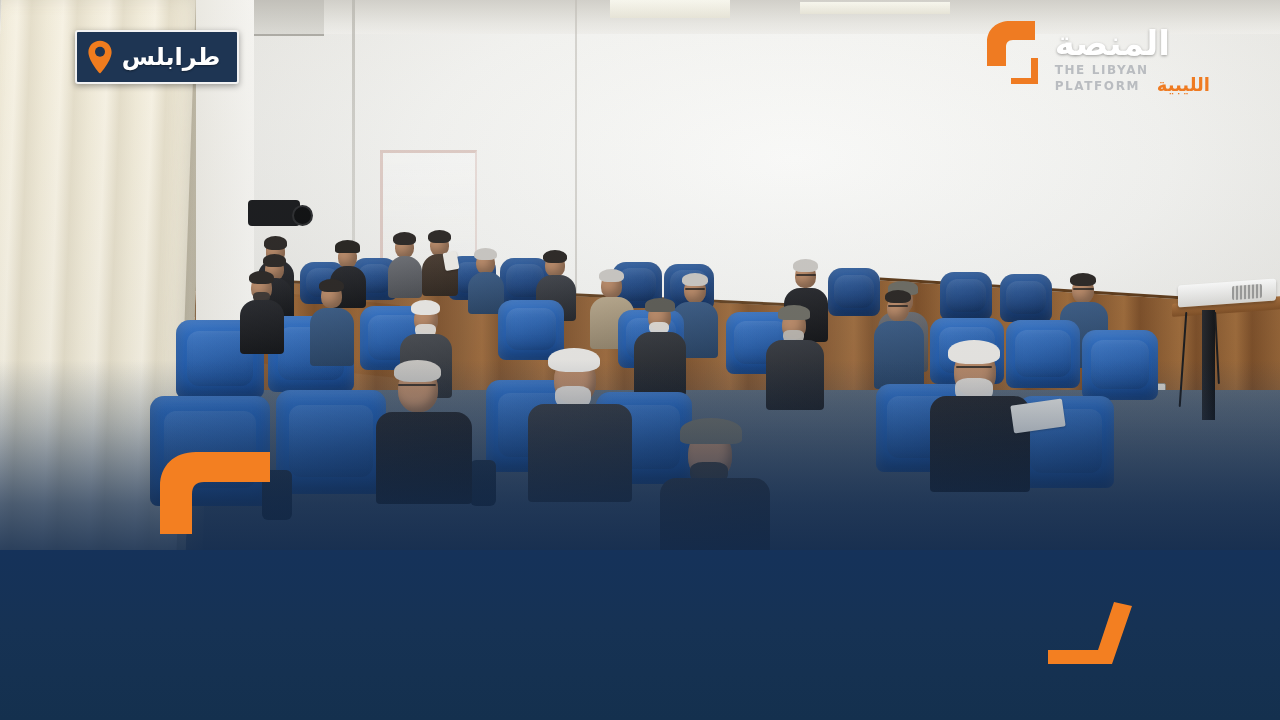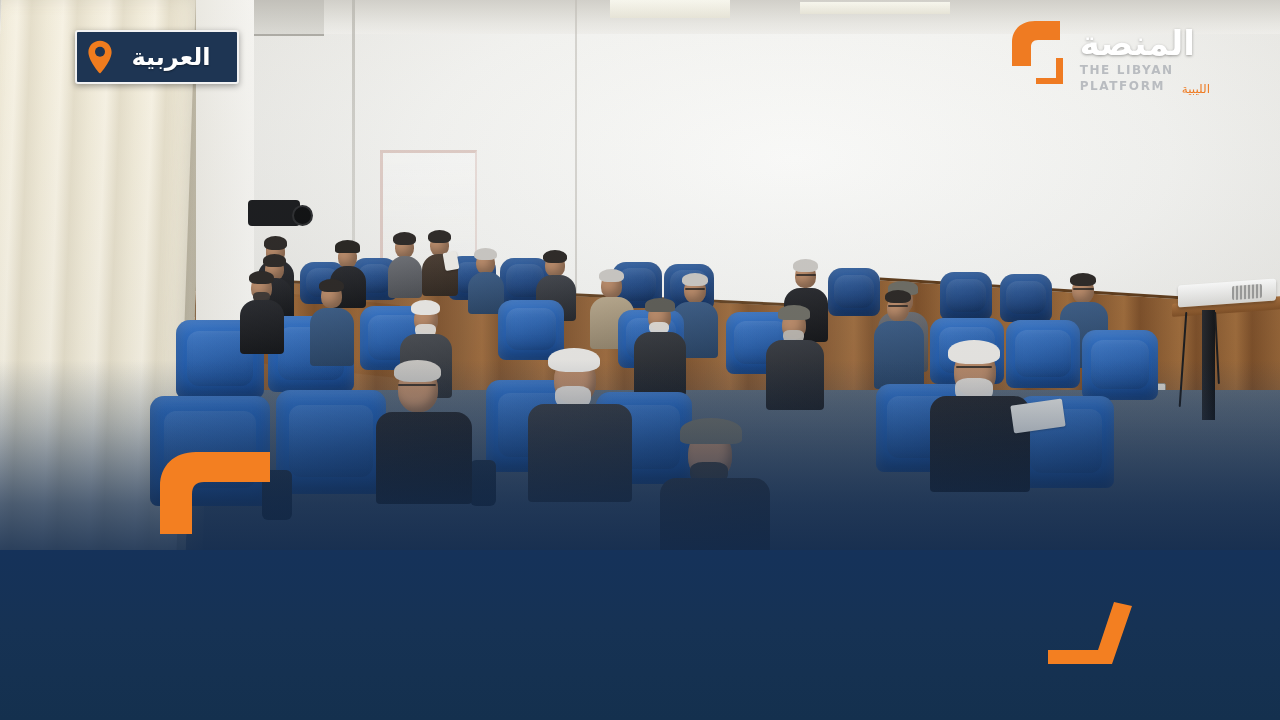--- a/index.html
+++ b/index.html
@@ -343,22 +343,22 @@
   }
   .logo-sub-row {
     display: flex;
     align-items: flex-end;
     gap: 8px;
     margin-top: 2px;
     direction: rtl;
   }
   .logo-ar-sub {
     color: #ef7b22;
-    font-size: 12px;
-    font-weight: 400;
+    font-size: 18px;
+    font-weight: 700;
     line-height: 1.05;
   }
   .logo-latin {
     color: #b9bcc0;
     font-size: 12px;
     line-height: 1.35;
     letter-spacing: 1.6px;
     text-align: left;
     direction: ltr;
     font-weight: 700;
@@ -618,21 +618,21 @@
   </div>
 
   <div class="bottom-scrim"></div>
   <div class="bottom-solid"></div>
 
   <div class="loc-badge">
     <svg class="pin-icon" viewBox="0 0 26 34">
       <path d="M13 0.7C6.3 0.7 1.4 5.7 1.4 12.1c0 8.5 10.1 20 11 21 0.3 0.3 0.9 0.3 1.2 0 0.9-1 11-12.5 11-21C24.6 5.7 19.7 0.7 13 0.7z" fill="#f07c1e"></path>
       <circle cx="13" cy="11.8" r="5" fill="#1e3553"></circle>
     </svg>
-    <span class="loc-text">العربية</span>
+    <span class="loc-text">طرابلس</span>
   </div>
 
   <div class="logo">
     <div class="logo-words">
       <span class="logo-ar-main">المنصة</span>
       <div class="logo-sub-row">
         <span class="logo-ar-sub">الليبية</span>
         <span class="logo-latin">
           <span>THE LIBYAN</span><br>
           <span>PLATFORM</span>

